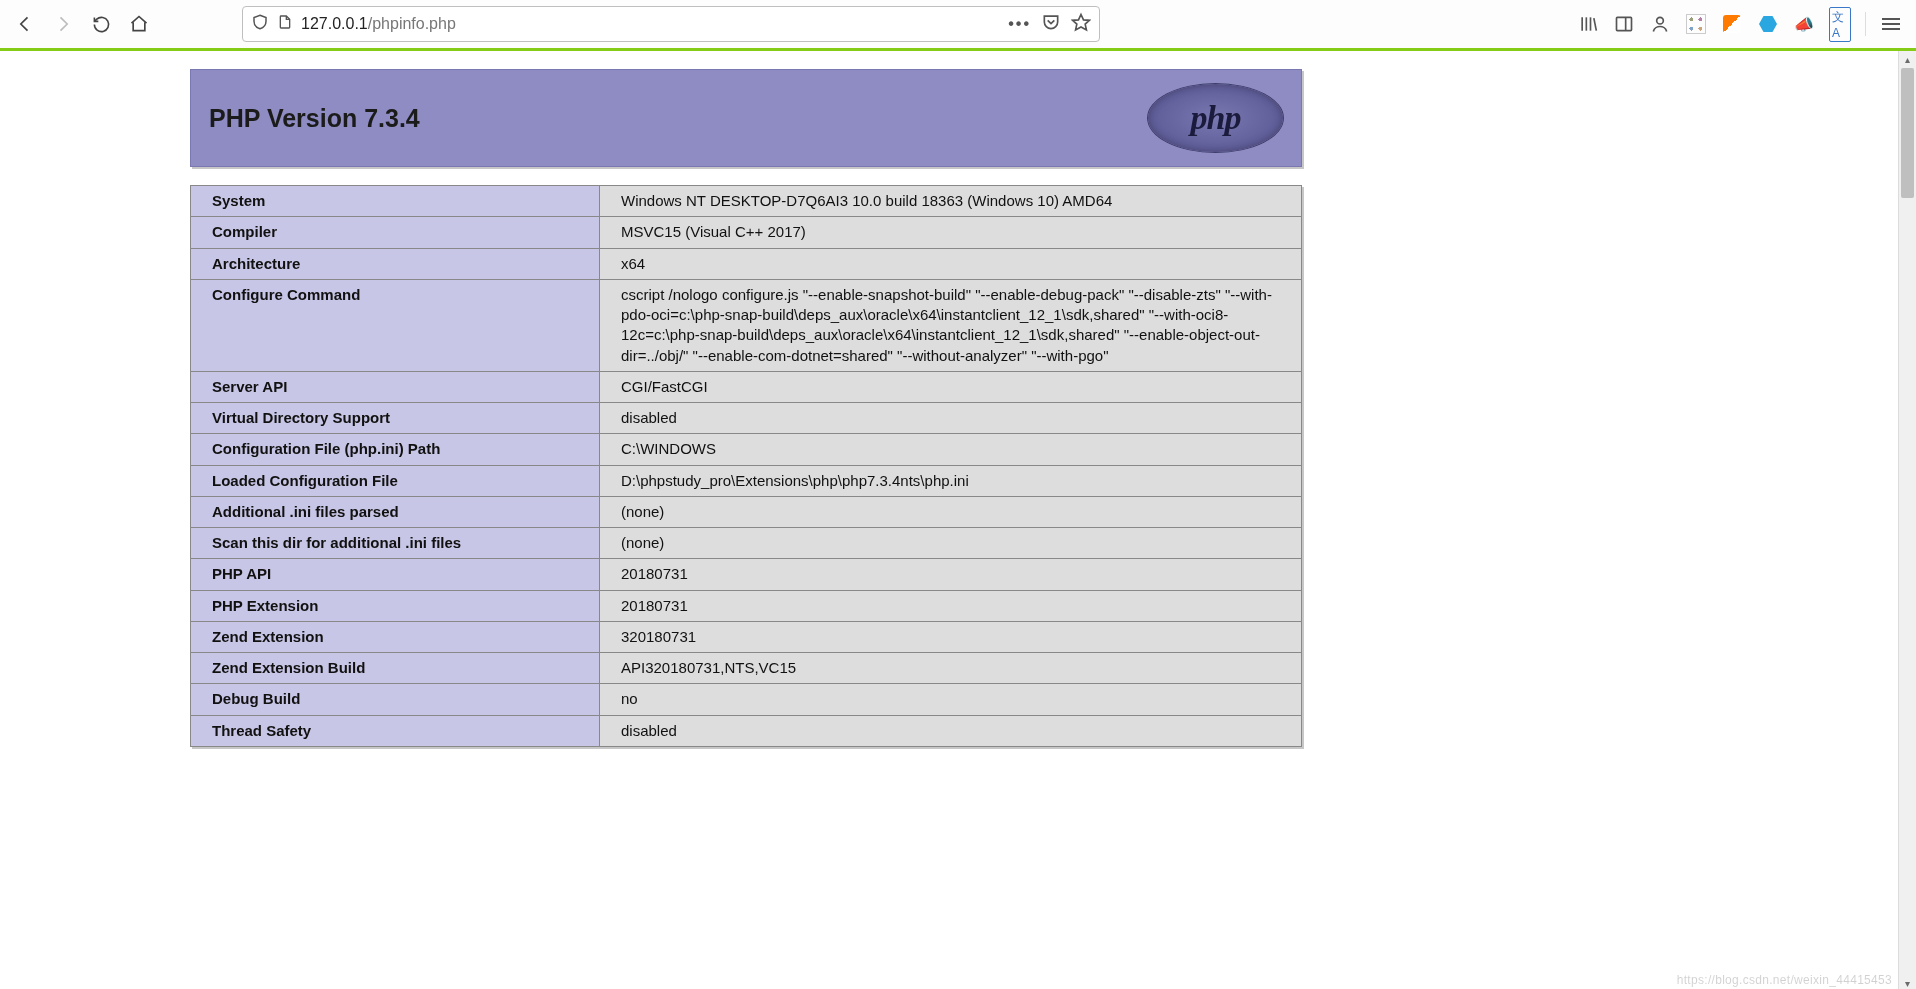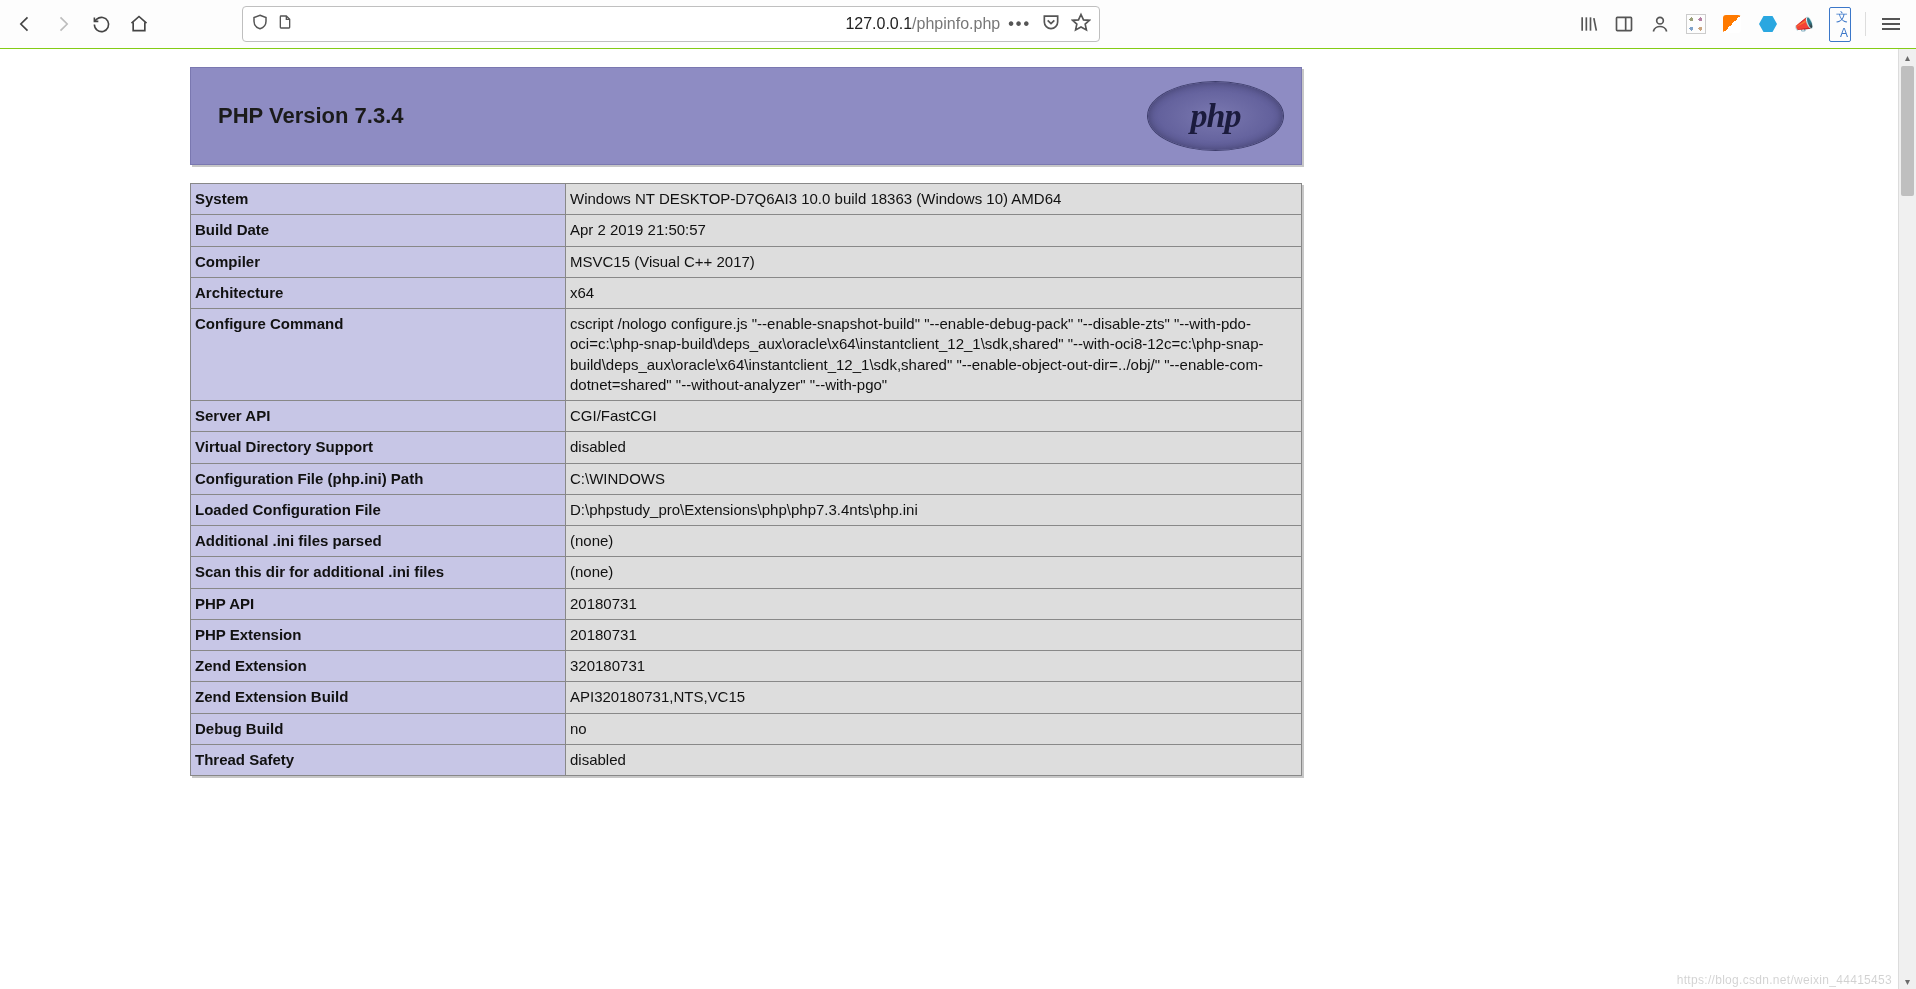--- a/index.html
+++ b/index.html
@@ -7,27 +7,26 @@
     padding: 0;
     height: 100%;
     width: 100%;
     font-family: "Segoe UI", Arial, sans-serif;
     background: #fff;
     overflow: hidden;
   }
   
   .browser-chrome {
     height: 48px;
-    border-bottom: 1px solid #84cc16;
+    border-bottom: 3px solid #84cc16;
     display: flex;
     align-items: center;
     padding: 0 8px;
     gap: 4px;
     background: #fdfdfd;
-    text-align: right;
   }
   .nav-btn {
     width: 34px;
     height: 34px;
     display: flex;
     align-items: center;
     justify-content: center;
     border-radius: 4px;
     color: #444;
   }
@@ -124,22 +123,22 @@
   .php-header {
     background: #8e8cc3; 
     border: 1px solid #7a78b0;
     display: flex;
     align-items: center;
     justify-content: space-between;
     padding: 14px 18px;
     box-shadow: 2px 2px 0 #c7c7c7;
   }
   .php-header h1 {
-    margin: 9px;
-    font-size: 22px;
+    margin: 0;
+    font-size: 25px;
     font-weight: 700;
     color: #1b1b1b;
   }
   .php-logo {
     width: 135px;
     height: 68px;
     background: radial-gradient(ellipse at center, #7a78b0 0%, #5f5d99 70%, #4a488a 100%);
     border-radius: 50% / 50%;
     display: flex;
     align-items: center;
@@ -154,21 +153,21 @@
   }
   table.info {
     width: 100%;
     border-collapse: collapse;
     margin-top: 18px;
     font-size: 15px;
     box-shadow: 2px 2px 0 #c7c7c7;
   }
   table.info td {
     border: 1px solid #888;
-    padding: 5px 4px;
+    padding: 5px 21px;
     vertical-align: top;
     line-height: 1.35;
   }
   table.info td.k {
     width: 366px;
     background: #c7c6e6;
     font-weight: 700;
     color: #111;
   }
   table.info td.v {
@@ -326,24 +325,20 @@
             </div>
         </div>
 
         <table class="info">
           <tbody id="info-body">
               <tr>
                 <td class="k">System</td>
                 <td class="v">Windows NT DESKTOP-D7Q6AI3 10.0 build 18363 (Windows 10) AMD64</td>
               </tr>
               <tr>
-                <td class="k">Build Date</td>
-                <td class="v">Apr 2 2019 21:50:57</td>
-              </tr>
-              <tr>
                 <td class="k">Compiler</td>
                 <td class="v">MSVC15 (Visual C++ 2017)</td>
               </tr>
               <tr>
                 <td class="k">Architecture</td>
                 <td class="v">x64</td>
               </tr>
               <tr>
                 <td class="k">Configure Command</td>
                 <td class="v">cscript /nologo configure.js "--enable-snapshot-build" "--enable-debug-pack" "--disable-zts" "--with-pdo-oci=c:\php-snap-build\deps_aux\oracle\x64\instantclient_12_1\sdk,shared" "--with-oci8-12c=c:\php-snap-build\deps_aux\oracle\x64\instantclient_12_1\sdk,shared" "--enable-object-out-dir=../obj/" "--enable-com-dotnet=shared" "--without-analyzer" "--with-pgo"</td>

